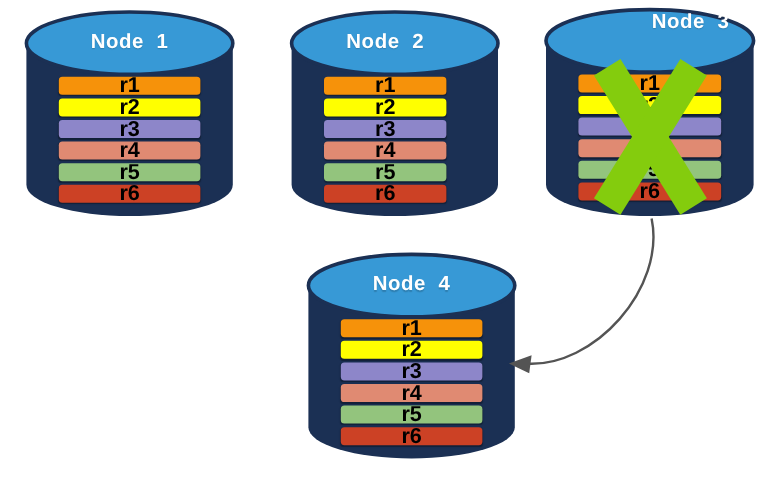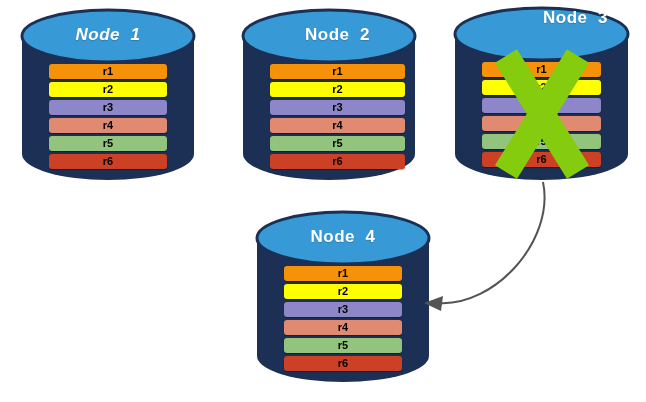--- a/index.html
+++ b/index.html
@@ -57,21 +57,21 @@
   .row-label {
     position: absolute;
     left: 0;
     top: 0;
     width: 100%;
     height: 15px;
     line-height: 15px;
     text-align: center;
     color: #000000;
     font-weight: bold;
-    font-size: 11px;
+    font-size: 18px;
     font-family: "Liberation Sans", sans-serif;
   }
   .cross-svg {
     position: absolute;
     overflow: visible;
   }
   .arrow-svg {
     position: absolute;
     left: 0;
     top: 0;
@@ -80,43 +80,43 @@
 </style>
 </head>
 <body>
 
 <div id="canvas">
     <div class="node" style="left: 22px; top: 10px; width: 172px; height: 170px;">
       <svg width="172" height="170" class="node-svg">
         <path d="M 0,26 L 0,144 A 86,26 0 0 0 172,144 L 172,26 Z" fill="#1b3054"></path>
         <ellipse cx="86" cy="26" rx="86" ry="26" fill="#3799d6" stroke="#1b3054" stroke-width="3"></ellipse>
       </svg>
-      <div class="node-title" style="top: 15px; font-style: italic;">Node  1</div>
-      <div class="rows" style="padding-left: 27px; padding-right: 27px; box-sizing: border-box; top: 54px;">
-        <div class="row" style="background: rgb(246, 146, 10);">
-          <span class="row-label">r1</span>
-        </div>
-        <div class="row" style="background: rgb(255, 255, 0);">
-          <span class="row-label">r2</span>
-        </div>
-        <div class="row" style="background: rgb(141, 134, 201);">
-          <span class="row-label">r3</span>
-        </div>
-        <div class="row" style="background: rgb(224, 138, 114);">
-          <span class="row-label">r4</span>
-        </div>
-        <div class="row" style="background: rgb(147, 196, 125);">
-          <span class="row-label">r5</span>
-        </div>
-        <div class="row" style="background: rgb(204, 65, 37);">
-          <span class="row-label">r6</span>
-        </div>
-      </div>
-    </div>
-    <div class="node" style="left: 243px; top: 10px; width: 156px; height: 170px; padding-left: 33px;">
+      <div class="node-title" style="top: 15px;">Node  1</div>
+      <div class="rows" style="padding-left: 27px; padding-right: 27px; box-sizing: border-box; top: 54px;">
+        <div class="row" style="background: rgb(246, 146, 10);">
+          <span class="row-label">r1</span>
+        </div>
+        <div class="row" style="background: rgb(255, 255, 0);">
+          <span class="row-label">r2</span>
+        </div>
+        <div class="row" style="background: rgb(141, 134, 201);">
+          <span class="row-label">r3</span>
+        </div>
+        <div class="row" style="background: rgb(224, 138, 114);">
+          <span class="row-label">r4</span>
+        </div>
+        <div class="row" style="background: rgb(147, 196, 125);">
+          <span class="row-label">r5</span>
+        </div>
+        <div class="row" style="background: rgb(204, 65, 37);">
+          <span class="row-label">r6</span>
+        </div>
+      </div>
+    </div>
+    <div class="node" style="left: 243px; top: 10px; width: 156px; height: 170px;">
       <svg width="172" height="170" class="node-svg">
         <path d="M 0,26 L 0,144 A 86,26 0 0 0 172,144 L 172,26 Z" fill="#1b3054"></path>
         <ellipse cx="86" cy="26" rx="86" ry="26" fill="#3799d6" stroke="#1b3054" stroke-width="3"></ellipse>
       </svg>
       <div class="node-title" style="top: 15px;">Node  2</div>
       <div class="rows" style="padding-left: 27px; padding-right: 27px; box-sizing: border-box; top: 54px;">
         <div class="row" style="background: rgb(246, 146, 10);">
           <span class="row-label">r1</span>
         </div>
         <div class="row" style="background: rgb(255, 255, 0);">

